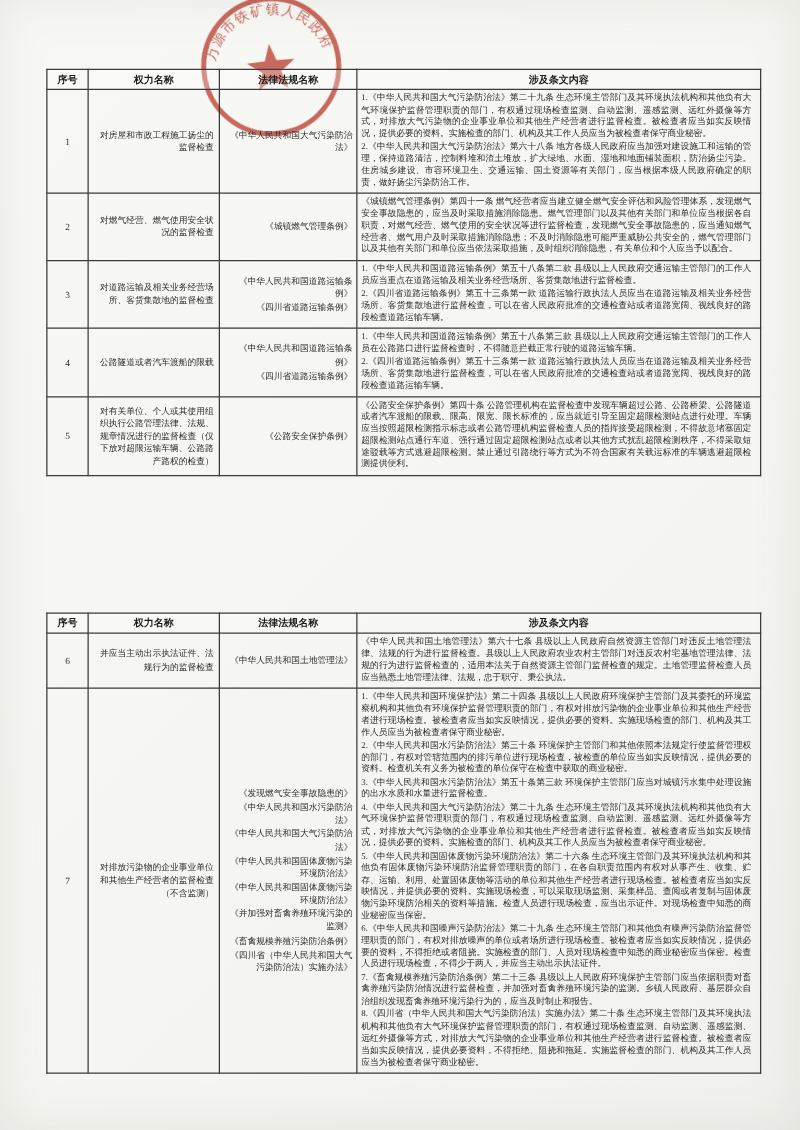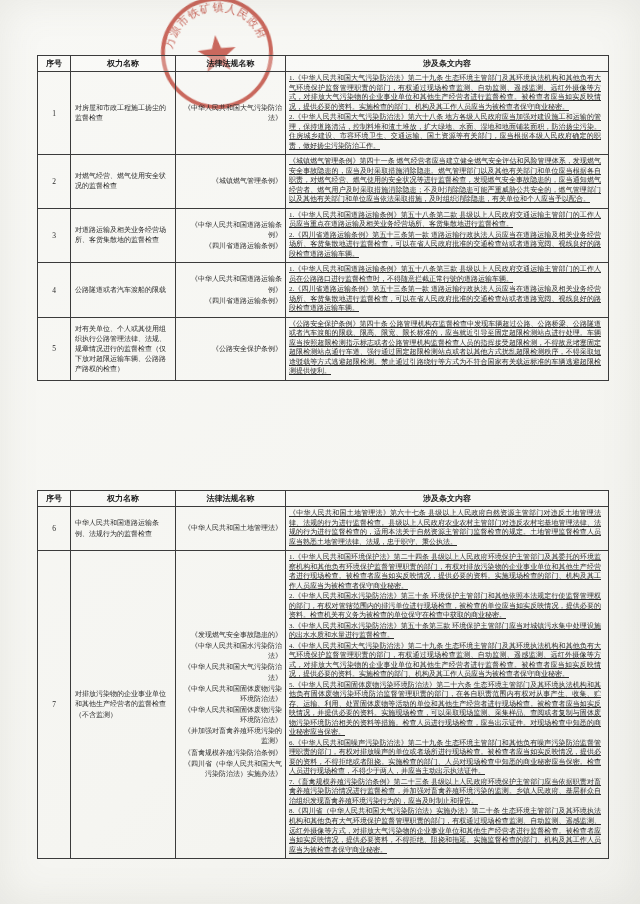--- a/index.html
+++ b/index.html
@@ -19,25 +19,25 @@
   #table-1 { top:55px; }
   #table-2 { top:490px; }
   table { border-collapse:collapse; width:571px; table-layout:fixed; }
   th, td { border:1px solid #3b3b3b; }
   th {
     font-size:8px; font-weight:bold; padding:2px 1px; text-align:center;
     color:#1c1c1c; background:rgba(255,255,255,0.25);
   }
   td { vertical-align:middle; color:#2b2b2b; }
   td.c-index  { text-align:center; font-size:7.5px; }
-  td.c-power  { text-align:left; font-size:7px; line-height:1.45; padding:2px 4px; }
+  td.c-power  { text-align:right; font-size:7px; line-height:1.45; padding:2px 4px; }
   td.c-law    { text-align:center; font-size:7px; line-height:1.45; padding:2px 3px; }
   td.c-content{ font-size:7px; line-height:1.36; padding:2px 3px; text-align:justify; }
   .law-line { margin:1px 0;text-align:right; }
-  .para { margin:0 4px 1px 0;text-decoration:underline; }
+  .para { margin:0 4px 1px 0; }
   
   .seal {
     position:absolute; left:157px; top:-8px; width:120px; height:122px;
     opacity:0.75; mix-blend-mode:multiply; transform:rotate(-6deg);
     pointer-events:none; filter:blur(0.3px);
   }
 </style>
 </head>
 <body>
 
@@ -144,21 +144,21 @@
           <tr>
             <th>序号</th>
             <th>权力名称</th>
             <th>法律法规名称</th>
             <th>涉及条文内容</th>
           </tr>
         </thead>
         <tbody>
           <tr>
             <td class="c-index">6</td>
-            <td class="c-power">中华人民共和国道路运输条例、法规行为的监督检查</td>
+            <td class="c-power">并应当主动出示执法证件、法规行为的监督检查</td>
             <td class="c-law">
               <div class="law-line">《中华人民共和国土地管理法》</div>
             </td>
             <td class="c-content">
               <div class="para">《中华人民共和国土地管理法》第六十七条 县级以上人民政府自然资源主管部门对违反土地管理法律、法规的行为进行监督检查。县级以上人民政府农业农村主管部门对违反农村宅基地管理法律、法规的行为进行监督检查的，适用本法关于自然资源主管部门监督检查的规定。土地管理监督检查人员应当熟悉土地管理法律、法规，忠于职守、秉公执法。</div>
             </td>
           </tr>
           <tr>
             <td class="c-index">7</td>
             <td class="c-power">对排放污染物的企业事业单位和其他生产经营者的监督检查（不含监测）</td>

